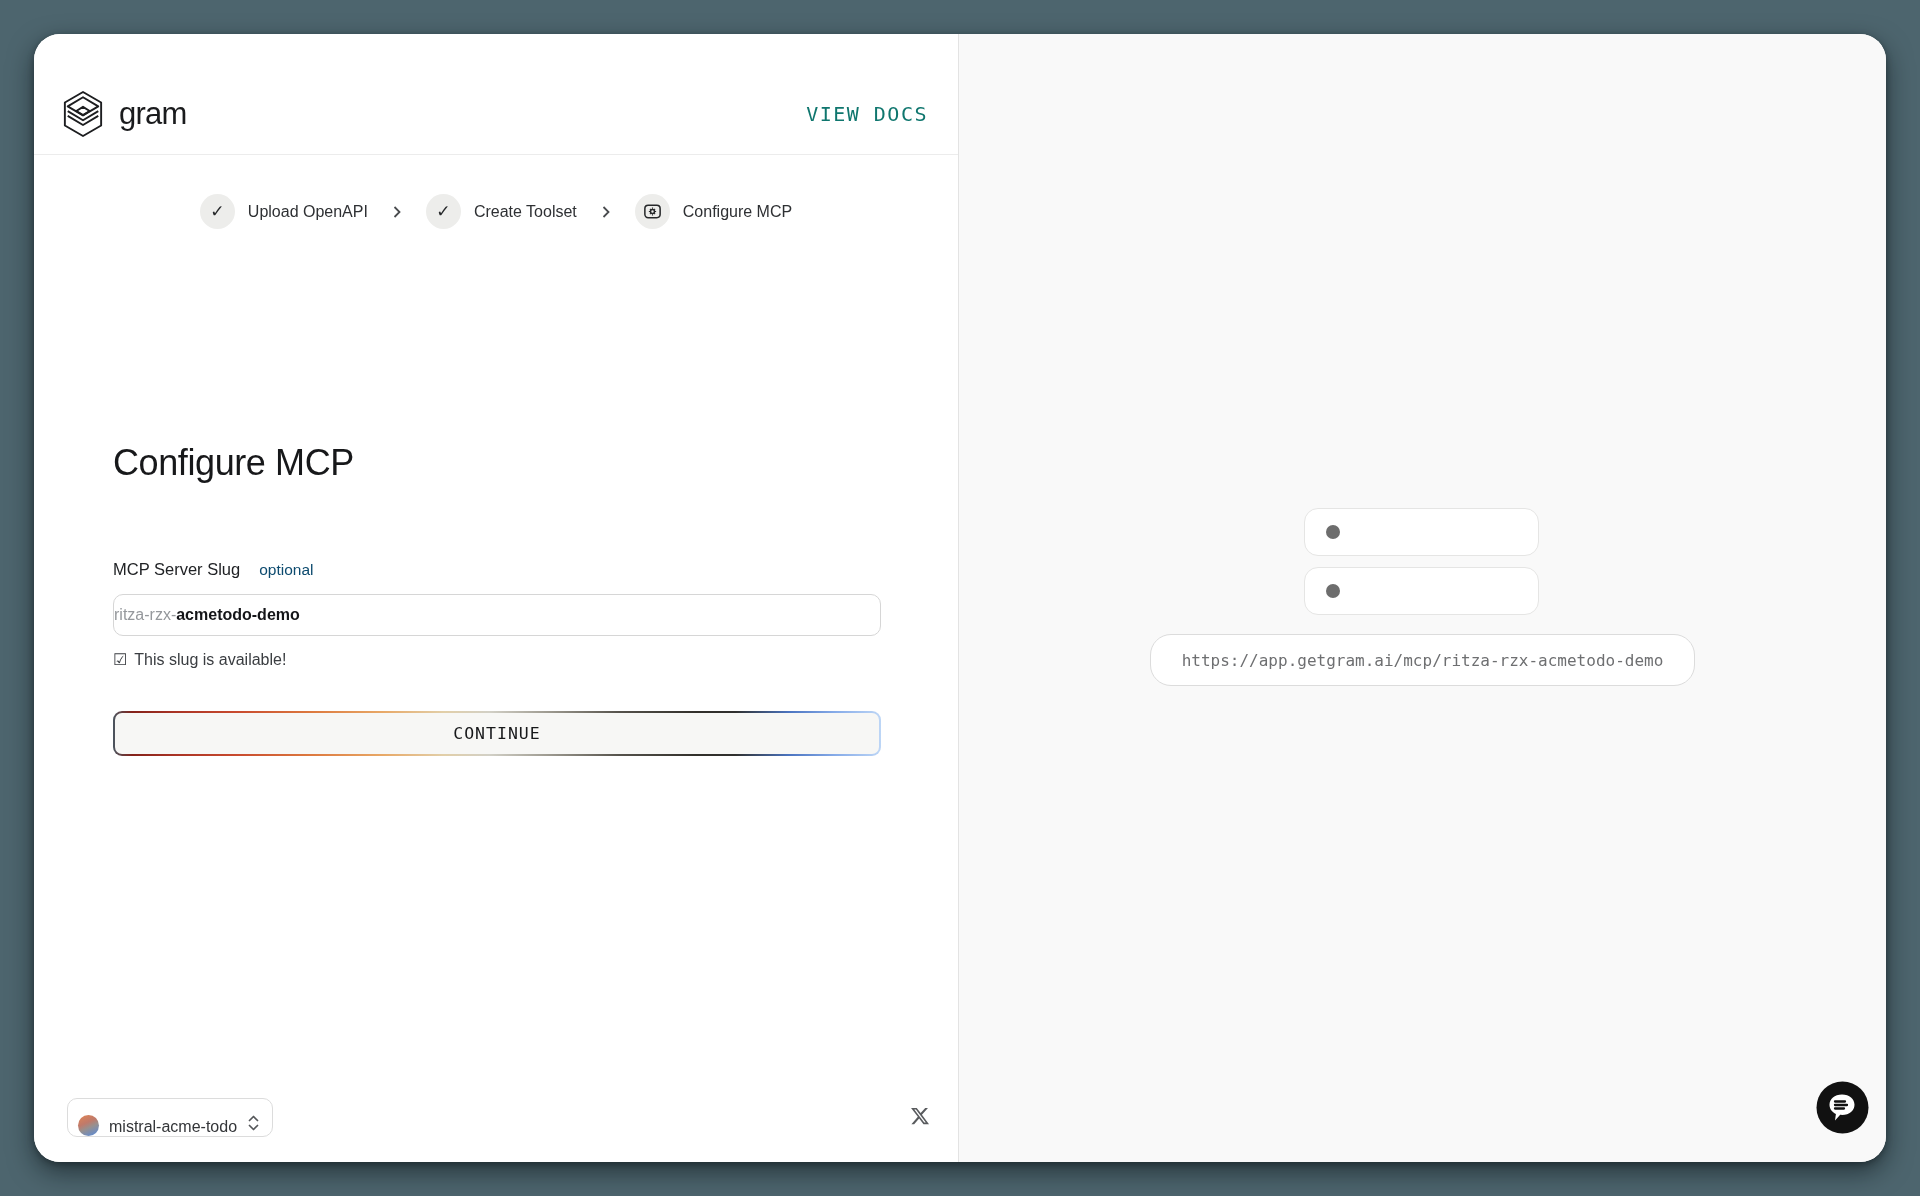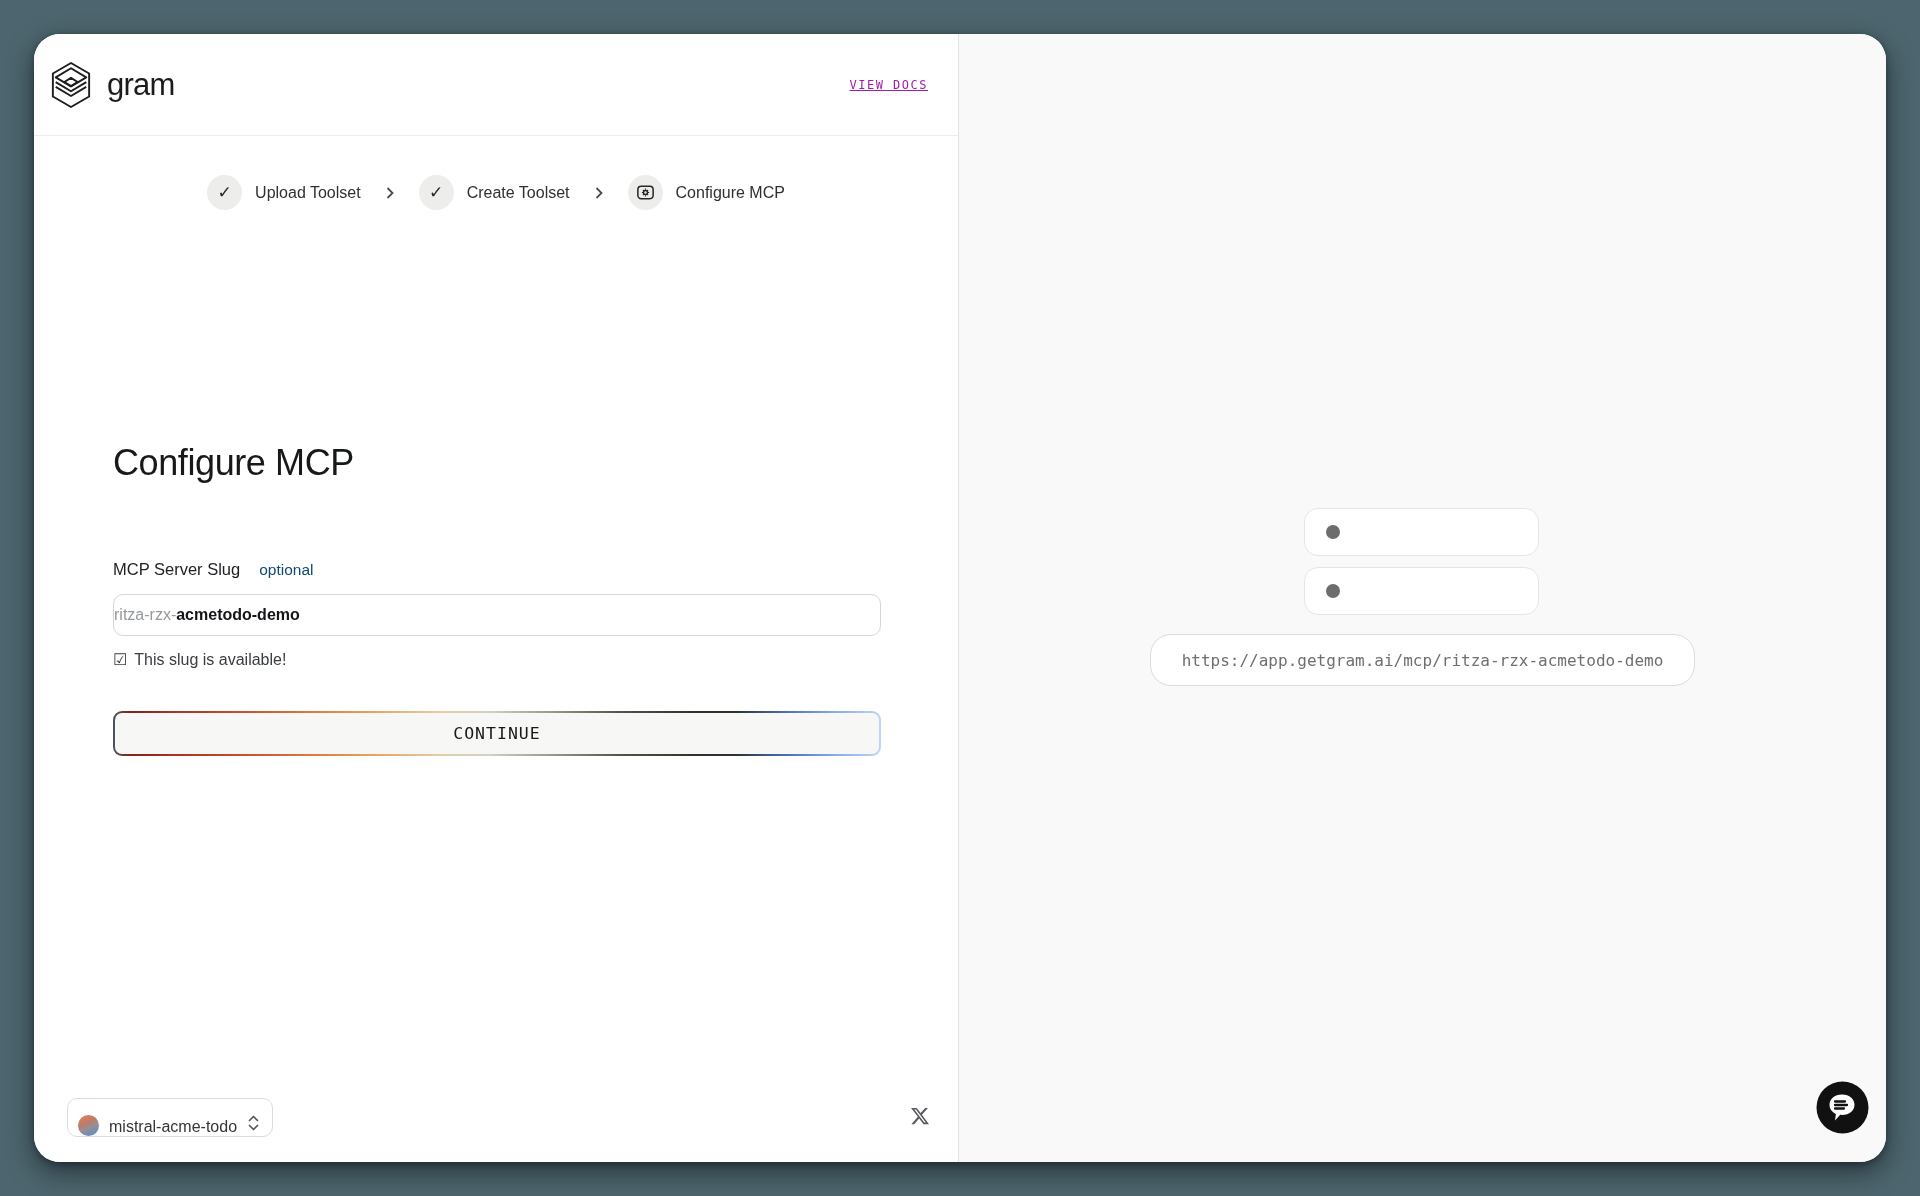--- a/index.html
+++ b/index.html
@@ -24,41 +24,41 @@
 
   
   .left-panel {
     width: 925px;
     background: #ffffff;
     border-right: 1px solid #e3e3e3;
     position: relative;
     flex-shrink: 0;
   }
   .header {
-    height: 102px;
+    height: 81px;
     border-bottom: 1px solid #ececec;
     display: flex;
     align-items: center;
     justify-content: space-between;
-    padding: 0 30px 0 16px;
+    padding: 0 30px 0 28px;
+    margin-top: 40px;
   }
   .brand { display: flex; align-items: center; gap: 15px; }
   .brand svg { display: block; }
   .wordmark {
     font-size: 31px;
     font-weight: 500;
     letter-spacing: -0.8px;
     color: #1a1b1d;
   }
   .view-docs {
-    font-size: 12px;
+    font-size: 20px;
     letter-spacing: 1.5px;
-    color: #a21caf;
+    color: #0f766e;
     cursor: pointer;
-    text-decoration: underline;
   }
 
   .stepper {
     margin-top: 39px;
     display: flex;
     align-items: center;
     justify-content: center;
     gap: 14px;
   }
   .step { display: flex; align-items: center; gap: 13px; }
@@ -207,21 +207,21 @@
           </svg>
         </span>
         <span class="wordmark">gram</span>
       </div>
       <span class="view-docs mono">VIEW DOCS</span>
     </div>
 
     <div class="stepper">
       <div class="step">
         <span class="step-circle">✓</span>
-        <span class="step-label">Upload Toolset</span>
+        <span class="step-label">Upload OpenAPI</span>
       </div>
       <span class="step-sep">
         <svg width="12" height="14" viewBox="0 0 12 14" fill="none" stroke="#4a4c4f" stroke-width="1.8">
             <path d="M3.5 2 L8.5 7 L3.5 12"></path>
           </svg>
       </span>
       <div class="step">
         <span class="step-circle">✓</span>
         <span class="step-label">Create Toolset</span>
       </div>

